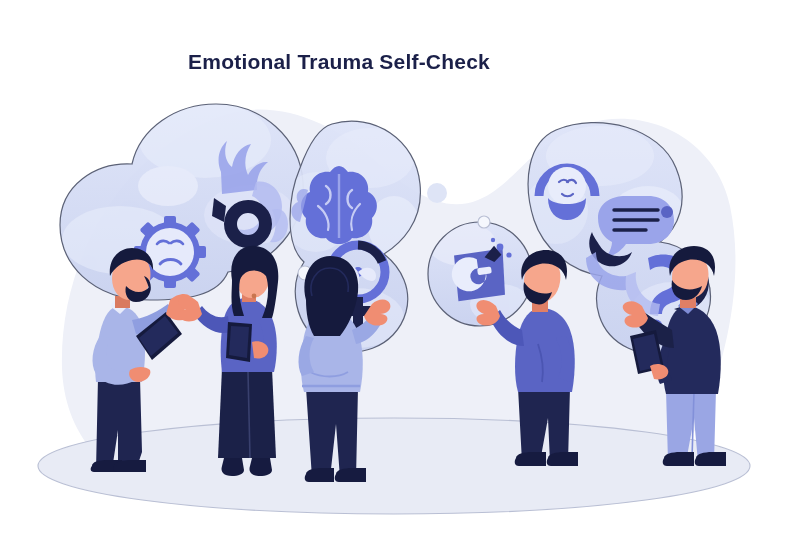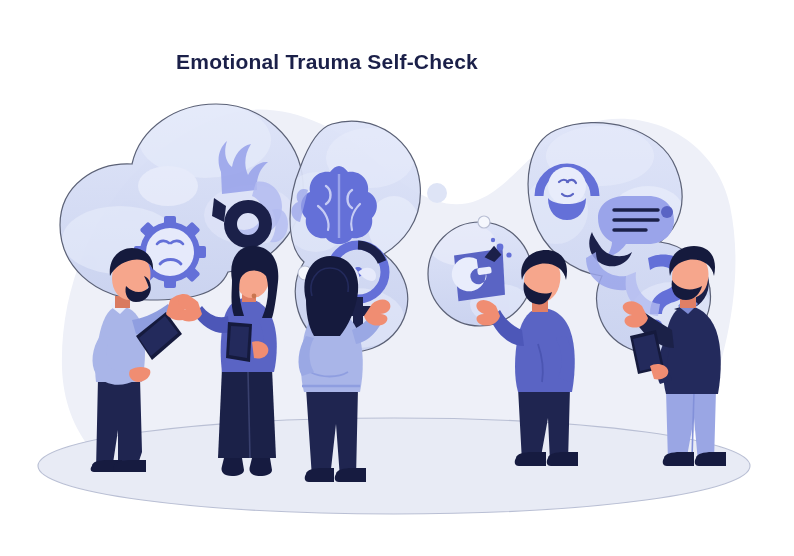--- a/index.html
+++ b/index.html
@@ -11,21 +11,21 @@
     position:relative;
   }
   #illustration-root{
     position:absolute;
     inset:0;
     width:794px;
     height:556px;
   }
   #page-title{
     position:absolute;
-    left:4px;
+    left:16px;
     top:50px;
     width:646px;
     text-align:center;
     font-family:"Liberation Sans", sans-serif;
     font-size:21px;
     font-weight:bold;
     letter-spacing:0.2px;
     color:#1b2049;
     margin:0;
     z-index:5;

